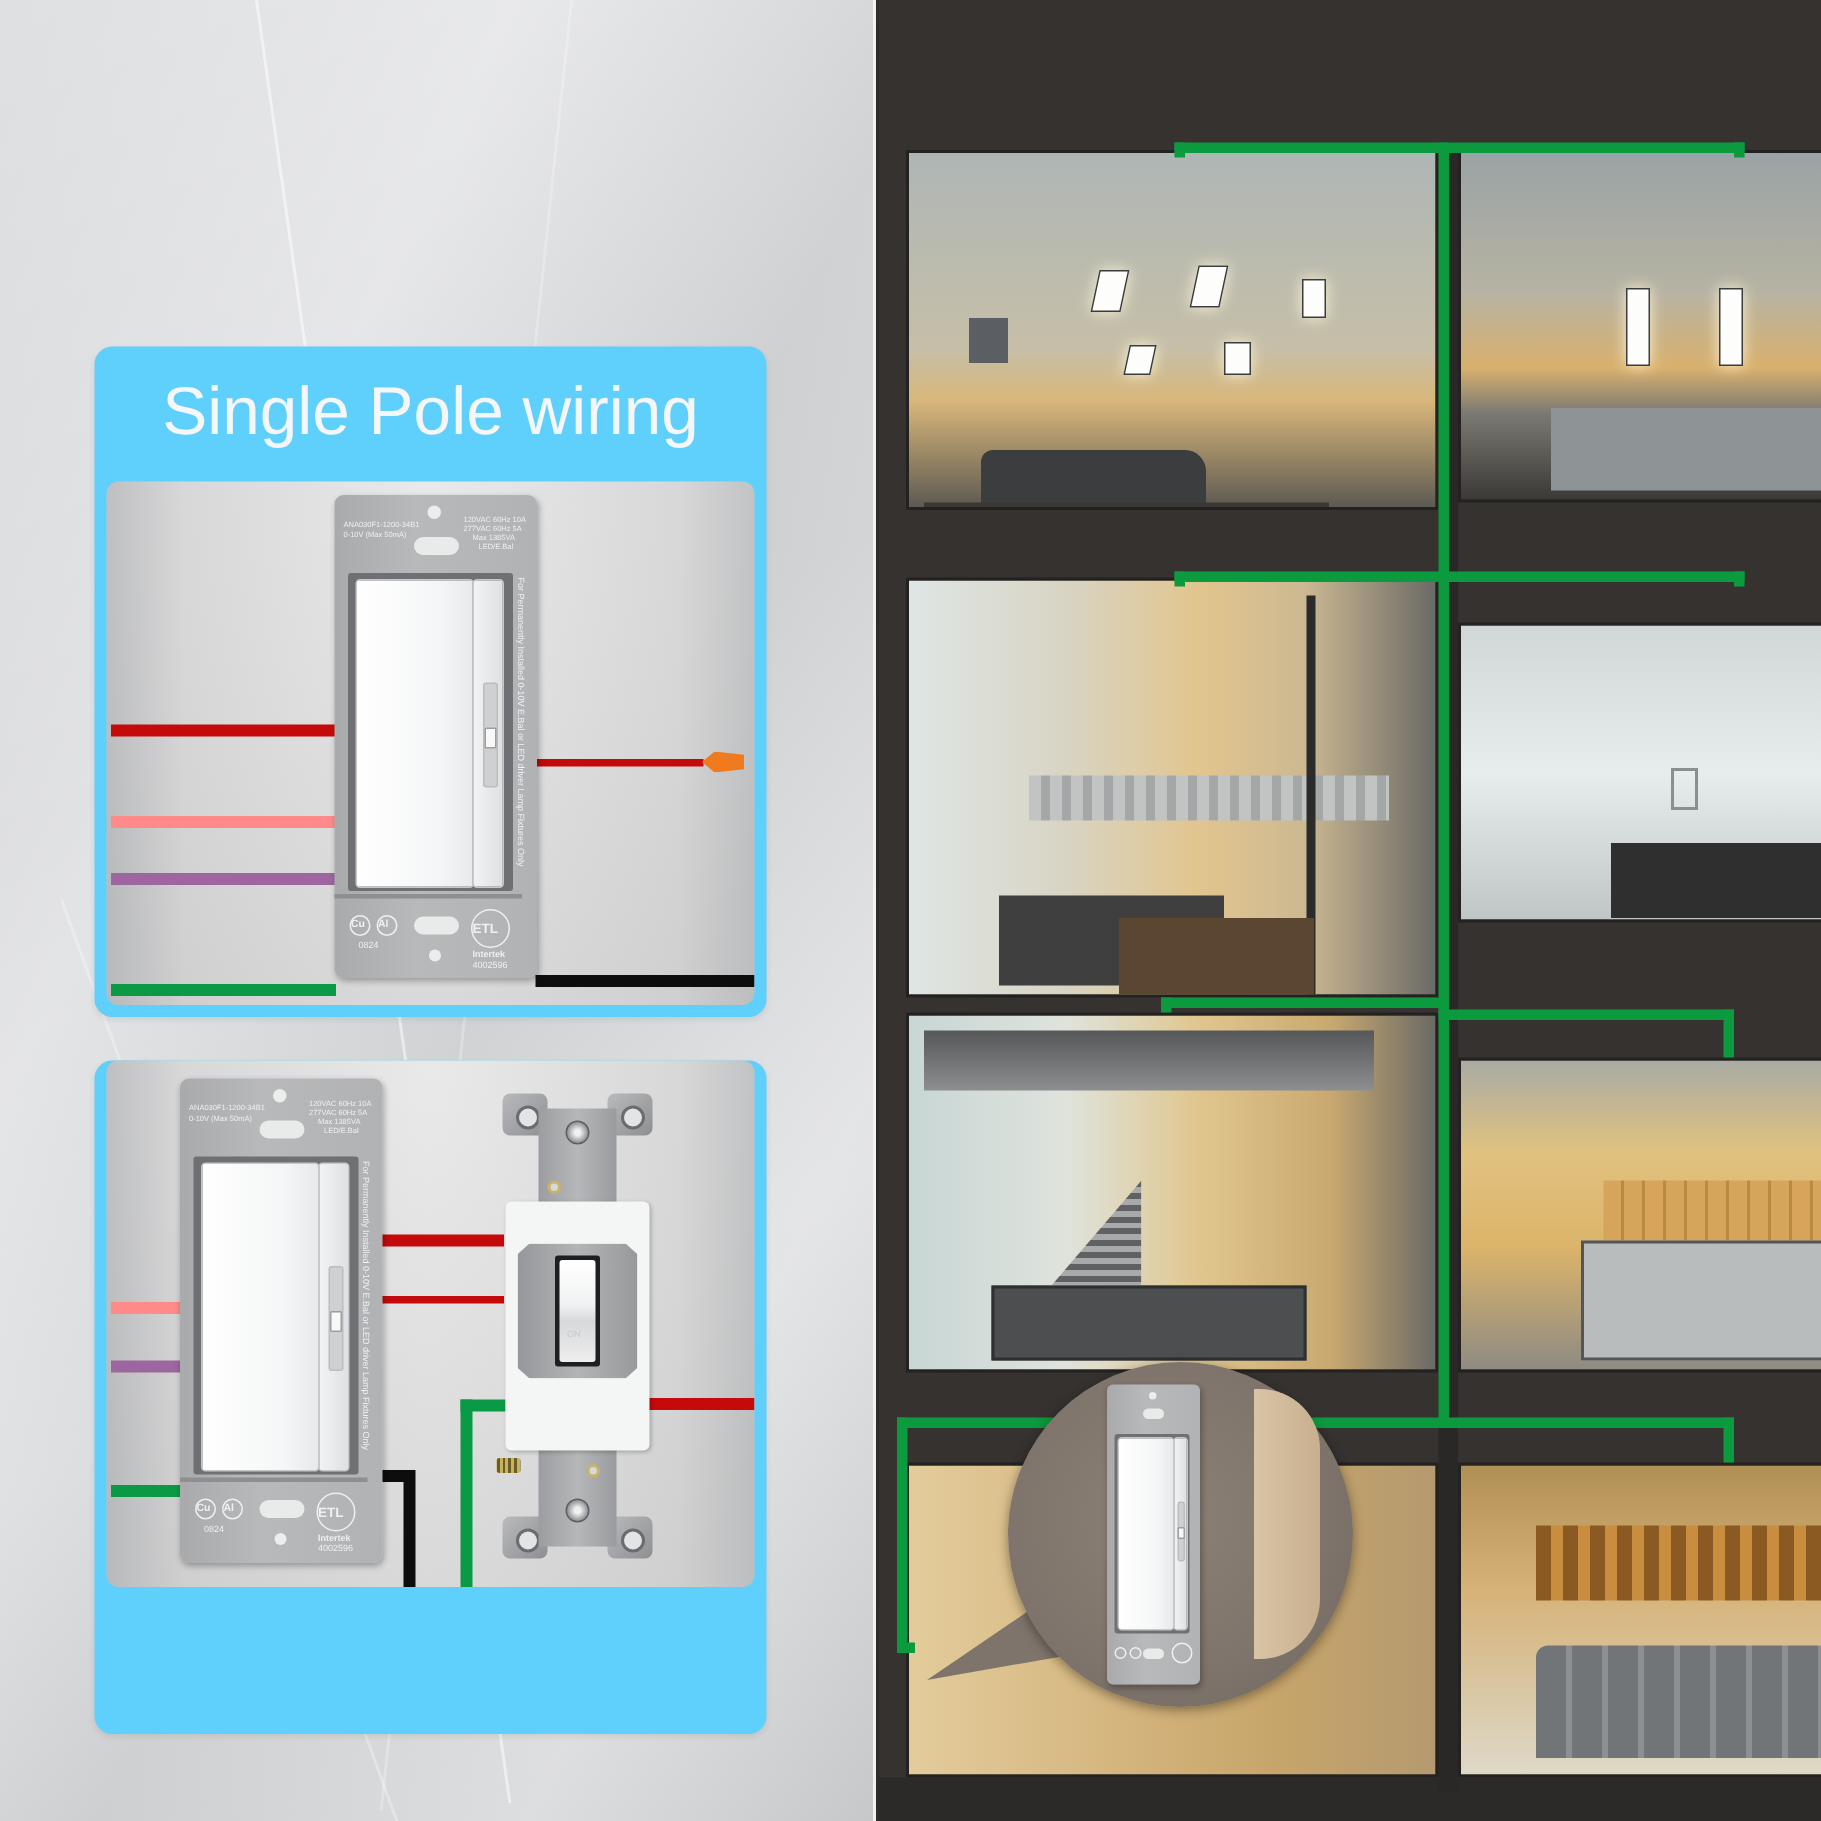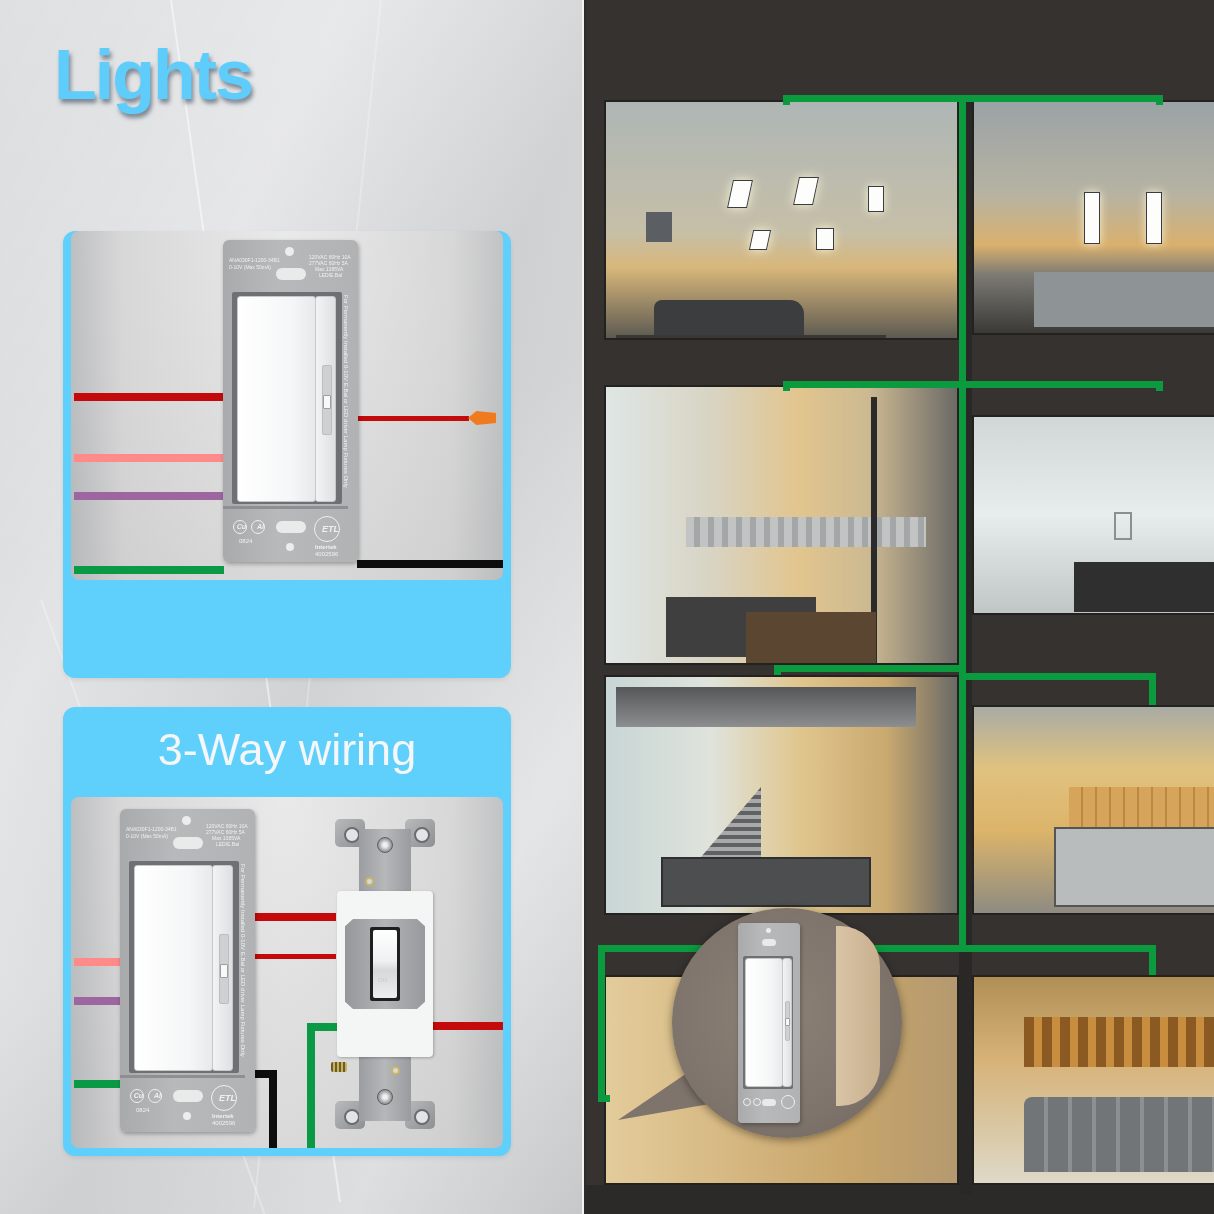--- a/index.html
+++ b/index.html
@@ -89,21 +89,21 @@
     }
     .dimmer .slider-knob {
       position: absolute; background: #f8f8f8; border: 1px solid #9d9e9f; border-radius: 1px;
     }
     .dimmer .vert-text {
       position: absolute; color: #f1f2f3; font-size: 6px; white-space: nowrap;
       transform: rotate(90deg); transform-origin: left top;
     }
     .dimmer .cert {
       position: absolute; border: 1px solid #eef0f1; border-radius: 50%;
-      color: #eef0f1; font-size: 7px; text-align: right; font-weight: 700; font-style: italic;
+      color: #eef0f1; font-size: 7px; text-align: left; font-weight: 700;
     }
     .dimmer .cert-etl { font-size: 9px; font-weight: 700; }
     .dimmer .label-small { position: absolute; color: #eef0f1; font-size: 6px; white-space: nowrap; }
     .dimmer .bottom-bar {
       position: absolute; background: #8e8f91; height: 3px;
     }
 
     
     .toggle-switch { position: absolute; z-index: 3; }
     .toggle-switch .ear {
@@ -185,24 +185,24 @@
 </head>
 <body>
 
 <div class="left-panel">
   <div class="vein" style="left:170px;top:0;height:1214px;transform:rotate(-8deg);"></div>
   <div class="vein" style="left:380px;top:0;height:1214px;transform:rotate(6deg);opacity:.5;"></div>
   <div class="vein" style="left:40px;top:600px;height:700px;transform:rotate(-20deg);opacity:.6;"></div>
 </div>
 
 <div class="headline">
-  <div>Lights</div>
 </div>
 
 <div class="card card-1">
+  <div class="card-title">Single Pole wiring</div>
   <div class="card-stage">
 
     <div class="wire h" style="left:3px;top:162px;width:150px;background:#c40a0a;"></div>
     <div class="wire h" style="left:3px;top:223px;width:150px;background:#ff8a8a;"></div>
     <div class="wire h" style="left:3px;top:261px;width:150px;background:#9d66a0;"></div>
     <div class="wire h" style="left:3px;top:345px;width:150px;background:#0a9a45;transform:translateY(-10px);"></div>
 
     <div class="wire h" style="left:286px;top:185px;width:112px;height:5px;background:#c40a0a;"></div>
     <div style="position:absolute;left:397px;top:180px;width:28px;height:14px;z-index:2;background:#f07a1e;clip-path:polygon(0 50%,30% 0,100% 15%,100% 85%,30% 100%);"></div>
     <div class="wire h" style="left:286px;top:329px;width:146px;background:#0d0d0d;"></div>
@@ -230,21 +230,20 @@
       <div class="cert cert-etl" style="left:91px;top:276px;width:26px;height:26px;line-height:24px;">ETL</div>
       <div class="label-small" style="left:16px;top:298px;">0824</div>
       <div class="hole" style="left:63px;top:303px;width:8px;height:8px;"></div>
       <div class="label-small" style="left:92px;top:304px;font-weight:700;">Intertek</div>
       <div class="label-small" style="left:92px;top:311px;">4002596</div>
     </div>
   </div>
 </div>
 
 <div class="card card-2">
-  <div class="card-title">3-Way wiring</div>
   <div class="card-stage">
 
     <div class="wire h" style="left:3px;top:161px;width:47px;background:#ff8a8a;"></div>
     <div class="wire h" style="left:3px;top:200px;width:47px;background:#9d66a0;"></div>
     <div class="wire h" style="left:3px;top:283px;width:47px;background:#0a9a45;"></div>
 
     <div class="wire h" style="left:183px;top:116px;width:82px;background:#c40a0a;"></div>
     <div class="wire h" style="left:183px;top:157px;width:82px;height:5px;background:#c40a0a;"></div>
     <div class="wire h" style="left:183px;top:273px;width:22px;background:#0d0d0d;"></div>
     <div class="wire v" style="left:198px;top:273px;height:80px;background:#0d0d0d;"></div>

